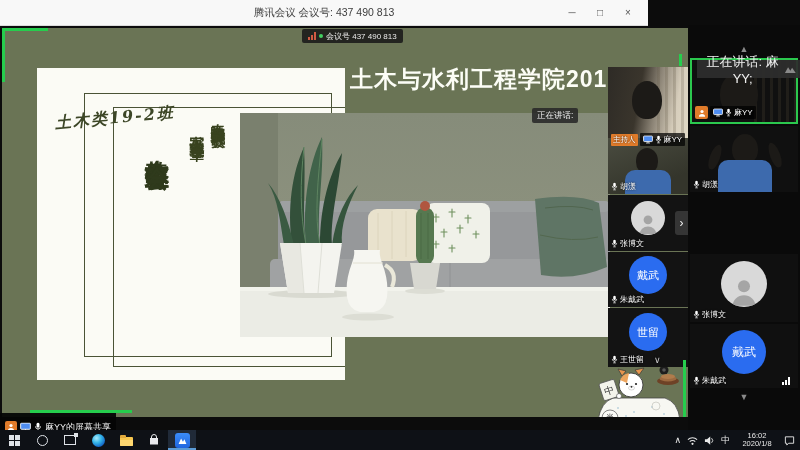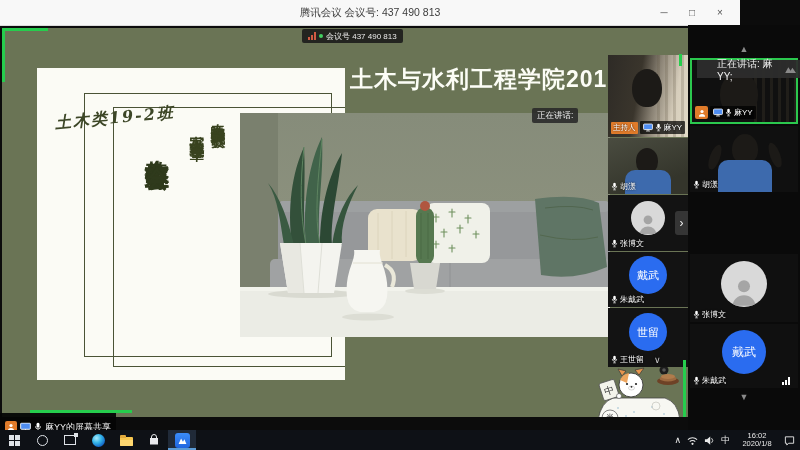--- a/index.html
+++ b/index.html
@@ -1,20 +1,20 @@
 <!DOCTYPE html>
 <html><head>
 <meta charset="utf-8">
 <style>
   html,body{margin:0;padding:0;background:#000;}
   #root{position:relative;width:800px;height:450px;overflow:hidden;background:#0c0c0c;
         font-family:"Liberation Sans",sans-serif;-webkit-font-smoothing:antialiased;}
   .abs{position:absolute;}
   
-  .titlebar{left:0;top:0;width:740px;height:25px;background:#f8f8f8;border-bottom:1px solid #dcdcdc;}
+  .titlebar{left:0;top:0;width:648px;height:25px;background:#f8f8f8;border-bottom:1px solid #dcdcdc;}
   .titlebar .title{left:0;top:0;width:100%;height:25px;line-height:25px;text-align:center;
                    font-size:10.5px;color:#3c3c3c;}
   .win-controls{right:6px;top:0;height:25px;display:flex;align-items:center;gap:0;}
   .win-btn{width:28px;text-align:center;font-size:10px;color:#555;cursor:default;}
   
   .share{left:2px;top:28px;width:686px;height:389px;background:#6a7455;overflow:hidden;}
   .gseg{background:#26cd4d;z-index:40;}
   .meeting-pill{left:300px;top:1px;height:14px;display:flex;align-items:center;gap:3px;
      padding:0 6px;background:rgba(25,25,25,.88);border-radius:2px;font-size:8px;color:#e9e9e9;z-index:30;}
   .sigbars{display:flex;align-items:flex-end;gap:1px;height:8px;}
@@ -58,21 +58,21 @@
   .avatar-gray{background:#d9d9d9;border-radius:50%;display:flex;align-items:flex-end;justify-content:center;overflow:hidden;}
   .avatar-photo{border-radius:50%;background:radial-gradient(circle at 40% 32%,#d9b08a 8%,#b3855e 45%,#7a5238 78%,#5d3f2c);}
   .chev-right{right:0;top:16px;width:13px;height:24px;background:rgba(60,60,60,.85);
      border-radius:3px 0 0 3px;color:#eee;font-size:12px;display:flex;align-items:center;justify-content:center;}
   .chev-down{color:#ccc;font-size:9px;margin-left:8px;}
   
   .sidebar{left:688px;top:25px;width:112px;height:405px;background:#0a0a0a;}
   .scroll-arrow{left:0;width:112px;text-align:center;color:#8a8a8a;font-size:9px;line-height:9px;}
   .vtile{left:2px;width:108px;overflow:hidden;background:#101010;}
   .speak-banner{left:9px;top:35px;width:103px;height:18px;background:rgba(45,45,45,.93);
-     display:flex;align-items:center;font-size:10px;color:#f0f0f0;padding-left:20px;z-index:8;box-sizing:border-box;}
+     display:flex;align-items:center;font-size:13px;color:#f0f0f0;padding-left:4px;z-index:8;box-sizing:border-box;text-align:center;}
   .sig-white{display:flex;align-items:flex-end;gap:1px;height:8px;margin-left:auto;margin-right:3px;}
   .sig-white i{display:block;width:2px;background:#fff;}
   
   .share-banner{left:0;top:413px;height:28px;display:flex;align-items:center;gap:3px;
      padding:0 5px;background:rgba(5,5,5,.95);z-index:50;font-size:9px;color:#f0f0f0;}
   
   .taskbar{left:0;top:430px;width:800px;height:20px;background:#0e1116;display:flex;align-items:center;z-index:60;}
   .tslot{width:28px;height:20px;display:flex;align-items:center;justify-content:center;position:relative;}
   .tslot.active{background:#202a38;}
   .tslot.active::after{content:"";position:absolute;left:0;bottom:0;width:100%;height:2px;background:#5b9bd6;}
@@ -251,21 +251,21 @@
       <g transform="rotate(-18 15 26)">
         <rect x="7" y="17" width="16" height="18" rx="2" fill="#f4f4ec" stroke="#555" stroke-width="0.8"></rect>
         <text x="15" y="30" font-size="10" fill="#3a3a3a" text-anchor="middle">中</text>
       </g>
       <circle cx="25" cy="32" r="2.5" fill="#fff" stroke="#444" stroke-width="0.6"></circle>
       <circle cx="16" cy="54" r="8" fill="#fbfbf7" stroke="#666" stroke-width="0.8"></circle>
       <text x="16" y="56" font-size="8" fill="#333" text-anchor="middle">半</text>
     </svg>
 
     <div class="abs strip">
-      <div class="abs stile video-warm" style="top:0;height:82px;">
+      <div class="abs stile video-warm" style="top:12px;height:82px;">
         <div class="abs curtain"></div>
         <div class="abs head" style="left:24px;top:14px;width:30px;height:38px;"></div>
         <div class="abs lbl" style="bottom:3px;">
           <span class="badge-host">主持人</span>
           <span class="badge-dark">
             <svg width="10" height="9" viewBox="0 0 12 10">
                 <use href="#ic-monitor"></use>
               </svg>
             <svg width="7" height="9" viewBox="0 0 10 12" style="color:#fff">
                 <use href="#ic-mic"></use>

